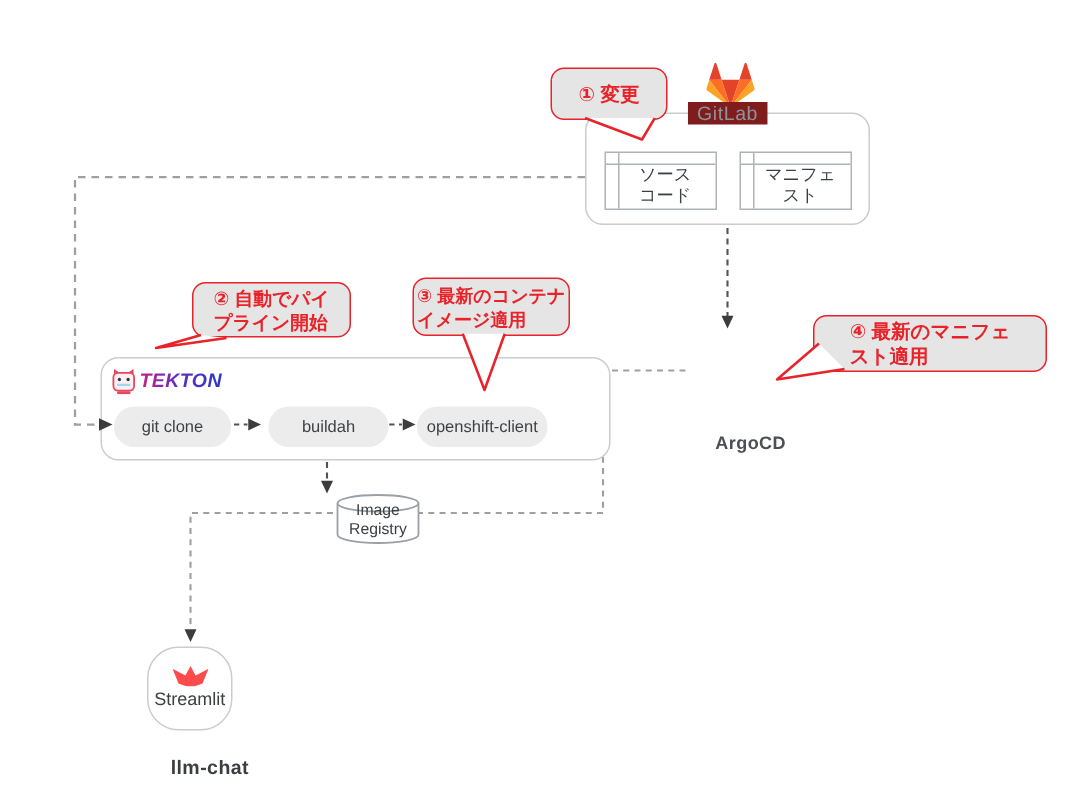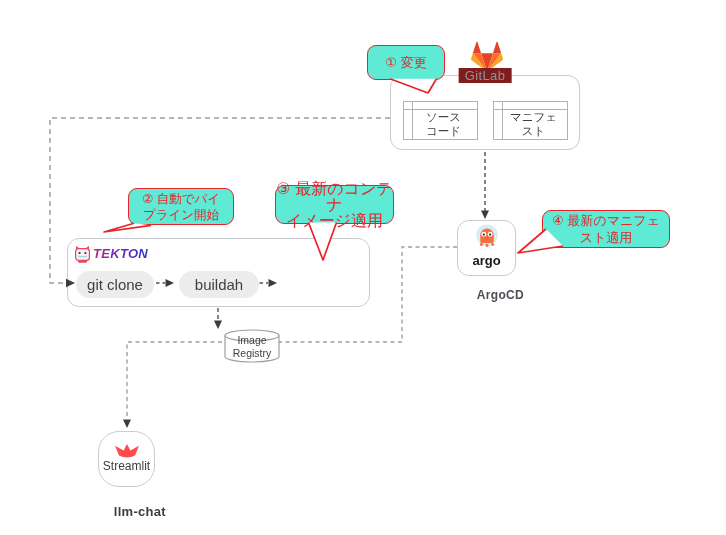--- a/index.html
+++ b/index.html
@@ -41,46 +41,46 @@
   }
   @supports (-webkit-background-clip:text){
     .tekton-word{
       background:linear-gradient(90deg,#c5237f 0%,#6e2bbf 40%,#2a36c9 100%);
       -webkit-background-clip:text;-webkit-text-fill-color:transparent;
     }
   }
   .pill{
     position:absolute;top:32px;height:27px;background:#ececec;border-radius:14px;
     display:flex;align-items:center;justify-content:center;
-    font-size:15px;color:#3f4245;white-space:nowrap;z-index:3;
+    font-size:11px;color:#3f4245;white-space:nowrap;z-index:3;
   }
 
   .node-caption{
     position:absolute;text-align:right;font-size:12px;font-weight:600;color:#4c4f54;
     letter-spacing:.3px;z-index:2;
   }
   .logo-word{font-size:12px;color:#3d4043;}
 
   
   #registry-group{z-index:2;margin-left:32px;}
   .cyl-label{
     position:absolute;left:-8px;top:5px;width:72px;text-align:center;white-space:pre-line;
     font-size:10.5px;line-height:12.5px;color:#3c3f44;
   }
 
   
   .bubble{
-    position:absolute;background:#5eead4;border:1.7px solid #e8232a;border-radius:9px;
-    color:#e8232a;font-weight:400;display:flex;align-items:center;justify-content:center;
-    text-align:center;white-space:pre-line;box-sizing:border-box;z-index:5;
+    position:absolute;background:#e5e5e5;border:1.7px solid #e8232a;border-radius:9px;
+    color:#e8232a;font-weight:700;display:flex;align-items:center;justify-content:center;
+    white-space:pre-line;box-sizing:border-box;z-index:5;
   }
   #bubble-1{left:367px;top:45px;width:78px;height:35px;font-size:13px;}
   #bubble-2{left:128px;top:188px;width:106px;height:37px;font-size:12.5px;line-height:16px;}
-  #bubble-3{left:275px;top:185px;width:119px;height:39px;font-size:16px;line-height:16px;}
-  #bubble-4{left:542px;top:210px;width:128px;height:38px;font-size:13px;line-height:17px;}
+  #bubble-3{left:275px;top:185px;width:105px;height:39px;font-size:12px;line-height:16px;}
+  #bubble-4{left:542px;top:210px;width:156px;height:38px;font-size:13px;line-height:17px;}
 </style>
 </head>
 <body>
 
 <div id="canvas">
 
   <svg id="connector-layer" class="layer">
     <path d="M390 118 H50 V283 H66" fill="none" stroke="#9f9f9f" stroke-width="1.5" stroke-dasharray="5 4"></path>
     <path d="M485 152 V211" fill="none" stroke="#525252" stroke-width="1.4" stroke-dasharray="4 3"></path>
     <path d="M218 308 V320" fill="none" stroke="#525252" stroke-width="1.4" stroke-dasharray="4 3"></path>
@@ -108,57 +108,44 @@
 コード</div>
     </div>
     <div class="filebox" style="left:102px;top:25px;width:75px;height:39px;">
       <div class="hline"></div>
       <div class="vline"></div>
       <div class="flabel">マニフェ
 スト</div>
     </div>
   </div>
 
-  <div class="node-box" style="left:67px;top:238px;width:303px;height:69px;">
+  <div class="node-box" style="left:67px;top:238px;width:340px;height:69px;">
     <div class="abs" style="left:6px;top:6px;width:17px;height:18px;">
       <svg width="17" height="18" viewBox="0 0 17 18">
         <path d="M2 6 L2 1 L6.5 4 Z" fill="#e5485e"></path>
         <path d="M15 6 L15 1 L10.5 4 Z" fill="#e5485e"></path>
         <rect x="1.6" y="3.6" width="13.8" height="11.8" rx="3" fill="#fdeef2" stroke="#e5485e" stroke-width="1.2"></rect>
         <circle cx="5.6" cy="8" r="1.1" fill="#283747"></circle>
         <circle cx="11.4" cy="8" r="1.1" fill="#283747"></circle>
         <path d="M4.2 11.6 h8.6" stroke="#9fd8ea" stroke-width="1.4"></path>
         <rect x="4" y="15.8" width="9" height="2" rx="1" fill="#e5485e"></rect>
       </svg>
     </div>
     <span class="tekton-word abs" style="left:25px;top:7px;">TEKTON</span>
     <div class="pill" style="left:8px;width:78px;">
       <span>git clone</span>
     </div>
     <div class="pill" style="left:111px;width:80px;">
       <span>buildah</span>
     </div>
+    <div class="pill" style="left:210px;width:87px;">
+      <span>openshift-client</span>
+    </div>
   </div>
 
-  <div class="node-box" style="left:457px;top:220px;width:59px;height:56px;">
-    <div class="abs" style="left:13px;top:2px;width:32px;height:28px;">
-      <svg width="32" height="28" viewBox="0 0 34 30">
-        <circle cx="17" cy="13" r="11.5" fill="#d8ecf6"></circle>
-        <path d="M9.8 13 a7.2 7.2 0 0 1 14.4 0 v6.5 a2 2 0 0 1 -2 2 h-10.4 a2 2 0 0 1 -2 -2 Z" fill="#f96e3f"></path>
-        <circle cx="11" cy="23" r="1.6" fill="#f96e3f"></circle>
-        <circle cx="17" cy="24" r="1.6" fill="#f96e3f"></circle>
-        <circle cx="23" cy="23" r="1.6" fill="#f96e3f"></circle>
-        <circle cx="13.6" cy="12" r="2.6" fill="#ffffff"></circle>
-        <circle cx="20.4" cy="12" r="2.6" fill="#ffffff"></circle>
-        <circle cx="13.6" cy="12.4" r="1.15" fill="#20242a"></circle>
-        <circle cx="20.4" cy="12.4" r="1.15" fill="#20242a"></circle>
-      </svg>
-    </div>
-    <div class="abs" style="left:0;top:32px;width:100%;text-align:center;font-weight:800;font-size:13px;color:#17191c;">argo</div>
-  </div>
   <div class="node-caption" style="left:449px;top:288px;width:75px;">ArgoCD</div>
 
   <div class="abs" id="registry-group" style="left:192px;top:329px;width:56px;height:34px;">
     <svg width="56" height="34" viewBox="0 0 56 34">
       <path d="M1 6.5 a27 5.5 0 0 1 54 0 v21 a27 5.5 0 0 1 -54 0 Z" fill="#ffffff" stroke="#9aa0a6" stroke-width="1.2"></path>
       <path d="M1 6.5 a27 5.5 0 0 0 54 0" fill="none" stroke="#9aa0a6" stroke-width="1.2"></path>
     </svg>
     <div class="cyl-label">Image
 Registry</div>
   </div>

